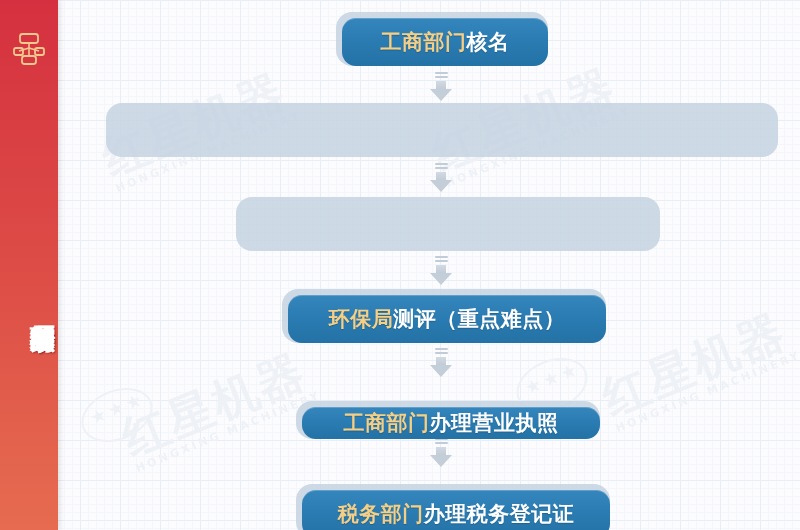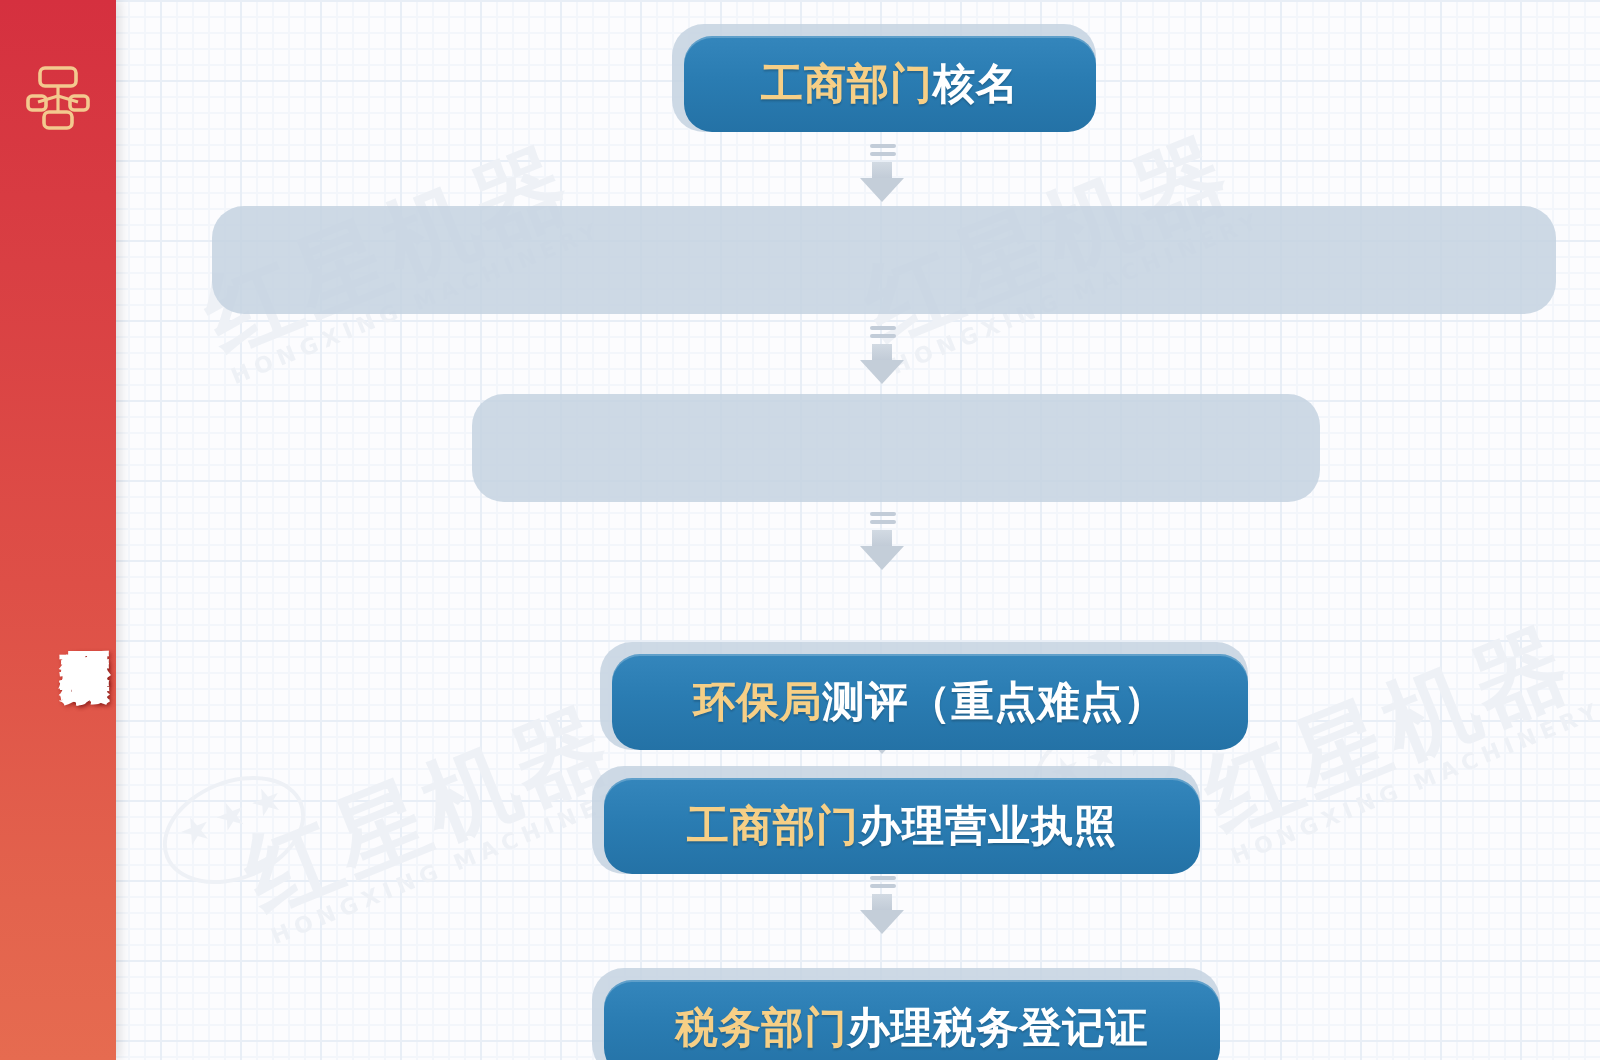--- a/index.html
+++ b/index.html
@@ -266,39 +266,39 @@
 
   <div class="arrow" style="left:430px; top:256px;">
     <div class="dash"></div>
     <div class="dash d2"></div>
     <div class="head">
       <div class="stem"></div>
         <div class="tip"></div>
     </div>
   </div>
 
-  <div class="flow-node" style="left:300px; top:289px; width:324px; height:54px;margin-top:32px;">
+  <div class="flow-node" style="left:282px; top:289px; width:324px; height:54px;">
     <div class="node-shadow"></div>
     <div class="node-body">
       <span class="node-text">
         <span class="hl">环保局</span><span>测评（重点难点）</span>
       </span>
     </div>
   </div>
 
   <div class="arrow" style="left:430px; top:348px;">
     <div class="dash"></div>
     <div class="dash d2"></div>
     <div class="head">
       <div class="stem"></div>
         <div class="tip"></div>
     </div>
   </div>
 
-  <div class="flow-node" style="left:296px; top:383px; width:304px; height:54px;">
+  <div class="flow-node" style="left:296px; top:401px; width:304px; height:38px;">
     <div class="node-shadow"></div>
     <div class="node-body">
       <span class="node-text">
         <span class="hl">工商部门</span><span>办理营业执照</span>
       </span>
     </div>
   </div>
 
   <div class="arrow" style="left:430px; top:438px;">
     <div class="dash"></div>

